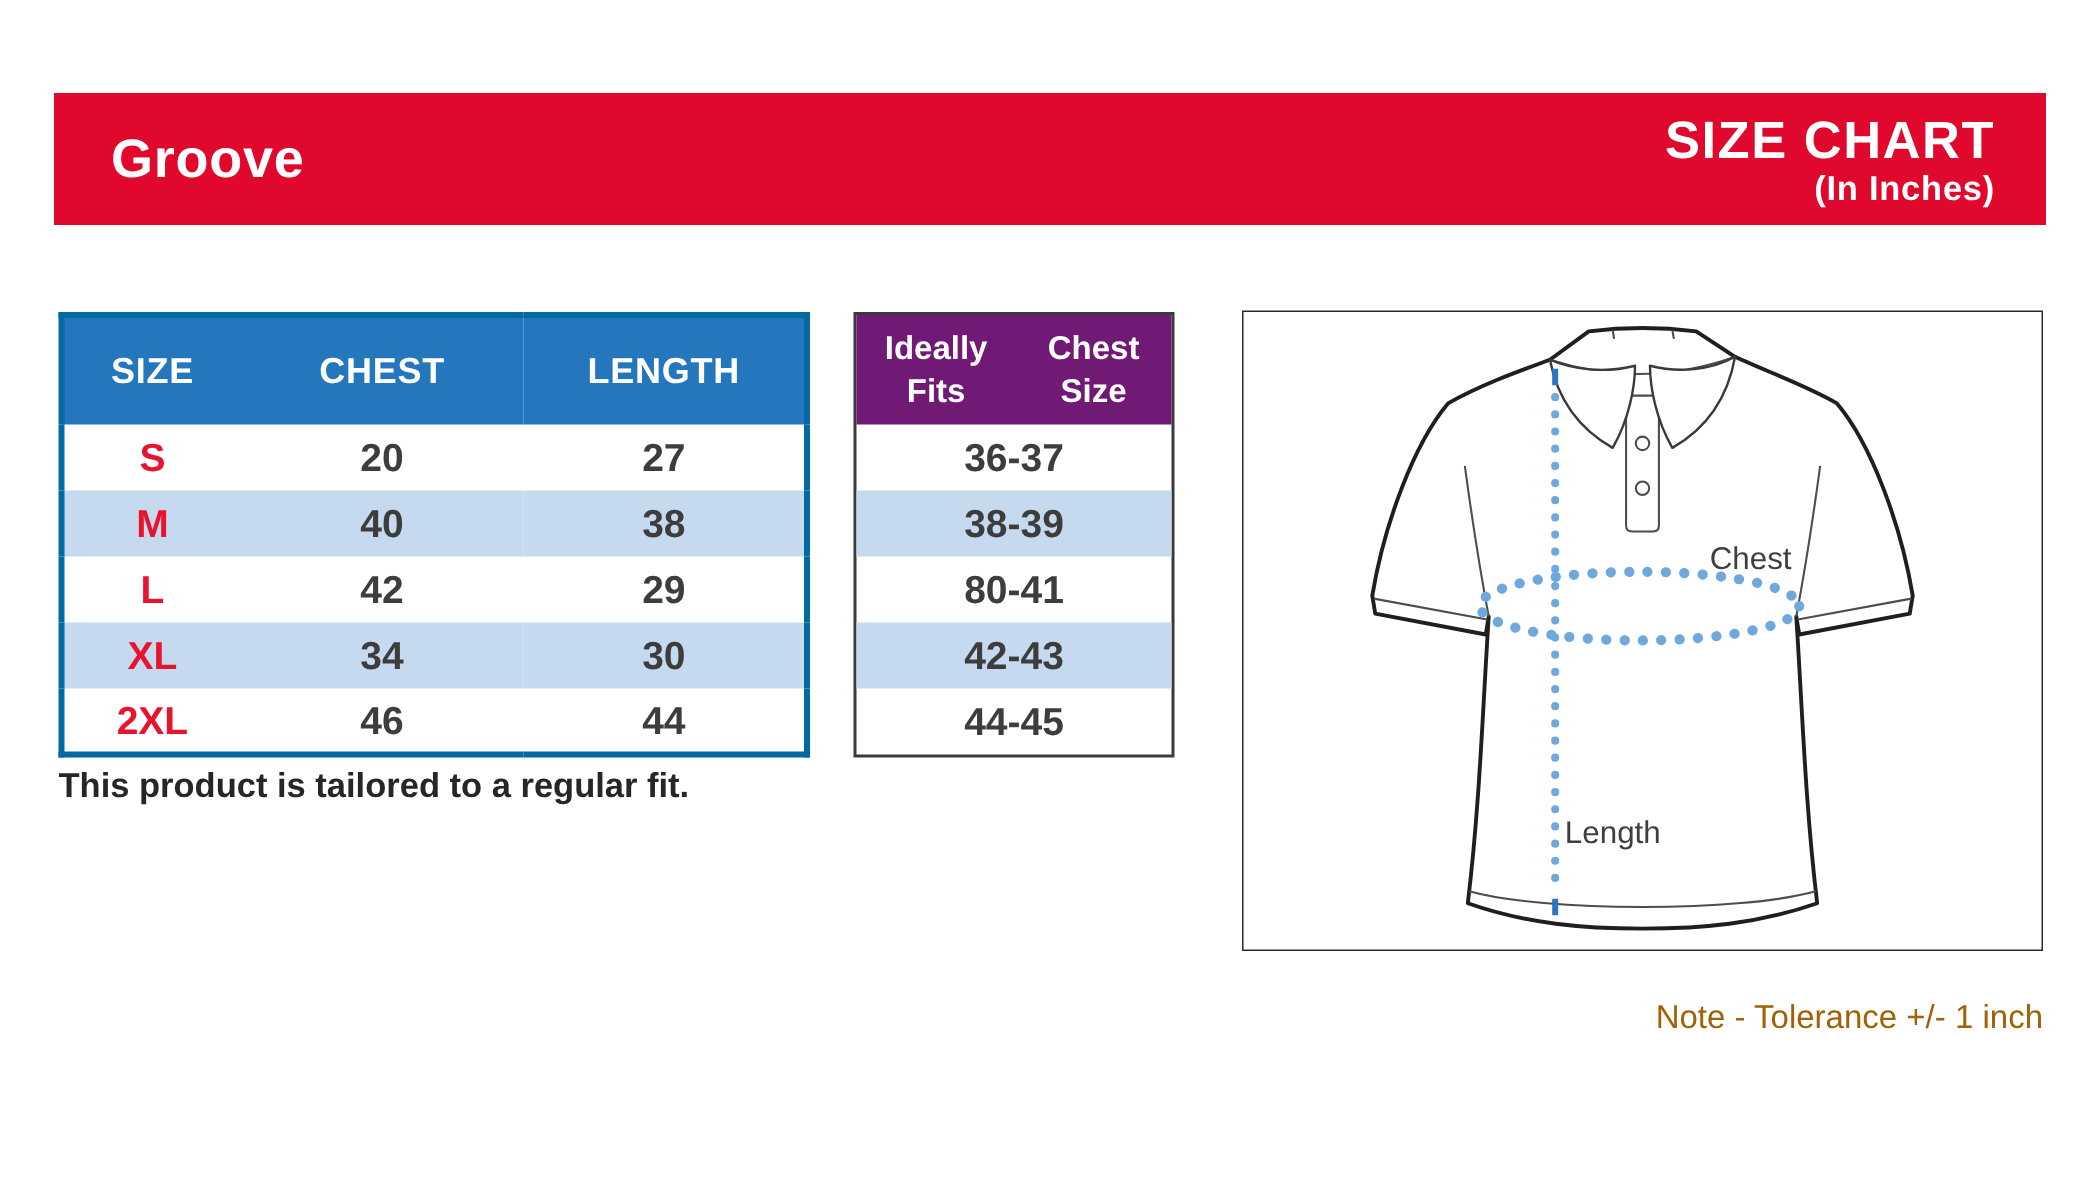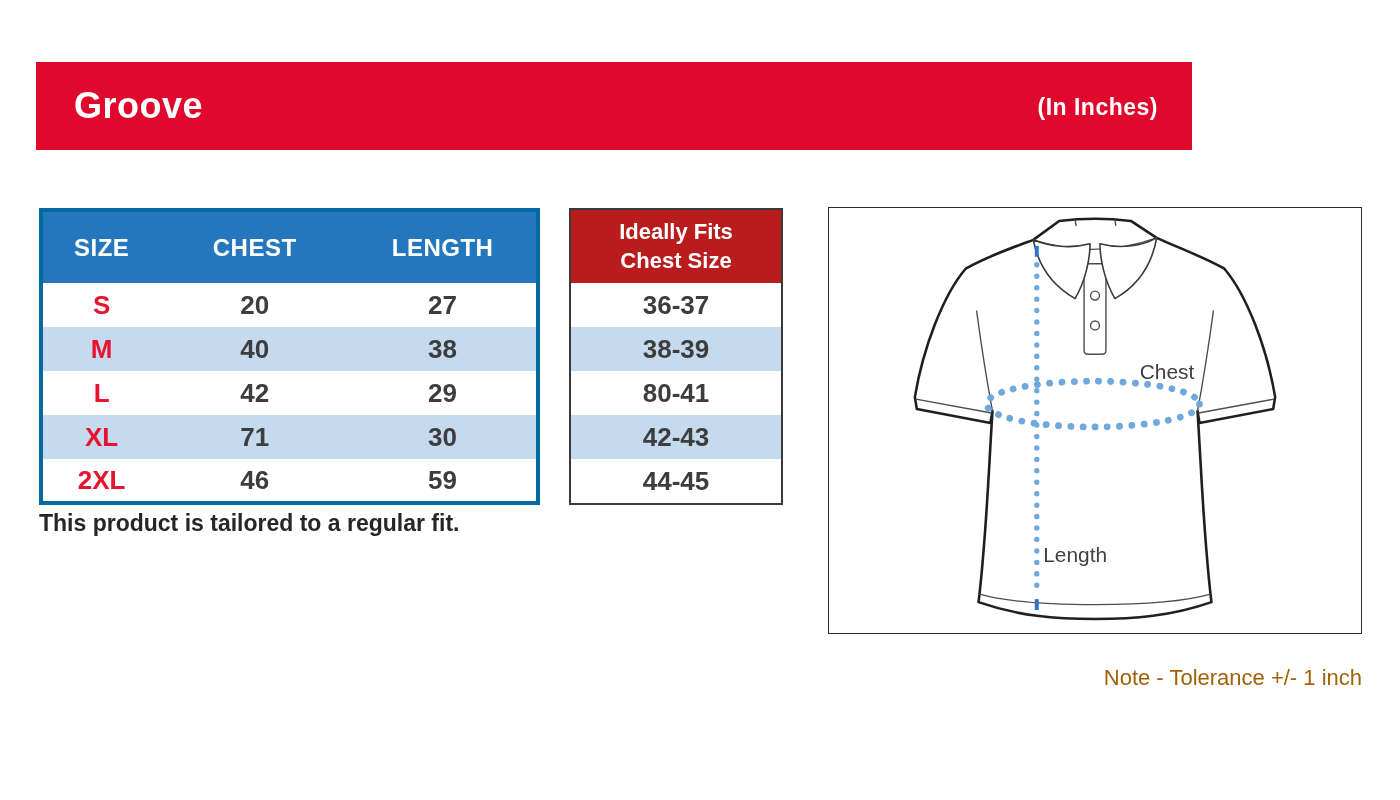--- a/index.html
+++ b/index.html
@@ -4,21 +4,21 @@
 <style>
   * { margin:0; padding:0; box-sizing:border-box; }
   html,body { background:#ffffff; }
   .page {
     position:relative; width:1400px; height:800px; overflow:hidden;
     background:#ffffff; font-family:"Liberation Sans", sans-serif;
   }
 
   
   .banner {
-    position:absolute; left:36px; top:62px; width:1156px; height:88px;
+    position:absolute; left:36px; top:62px; width:1328px; height:88px;
     background:#e1082d; color:#ffffff;
     display:flex; align-items:center; justify-content:space-between;
     padding:0 34px 0 38px;
   }
   .brand { font-size:36px; font-weight:bold; letter-spacing:0.5px; }
   .banner-right { text-align:right; line-height:1; }
   .banner-title { font-size:35px; font-weight:bold; letter-spacing:1px; }
   .banner-subtitle { font-size:23px; font-weight:bold; margin-top:3px; letter-spacing:0.5px; }
 
   
@@ -37,23 +37,23 @@
   }
   table.size-table tbody tr:nth-child(even) { background:#c5daee; }
   table.size-table td.size-cell { color:#e8142f; }
 
   
   .fit-table {
     position:absolute; left:569px; top:208px; width:214px;
     border:2px solid #3a3a3a; background:#ffffff;
   }
   .fit-header {
-    height:73px; background:#b91c1c; color:#ffffff;
-    display:flex; flex-direction:column; align-items:center; justify-content:center;
-    font-size:22px; font-weight:bold; line-height:1.3; text-align:right;
+    height:73px; background:#701a75; color:#ffffff;
+    display:flex; flex-direction:row; align-items:center; justify-content:center;
+    font-size:22px; font-weight:bold; line-height:1.3; text-align:center;
   }
   .fit-cell {
     height:44px; display:flex; align-items:center; justify-content:center;
     font-size:26px; font-weight:bold; color:#3d3d3d;
   }
   .fit-cell:nth-child(odd) { background:#c5daee; } 
 
   
   .fit-note {
     position:absolute; left:39px; top:510px;
@@ -73,20 +73,21 @@
   .measure-label { font-family:"Liberation Sans", sans-serif; font-size:21px; fill:#3f3f3f; }
 </style>
 </head>
 <body>
 
 <div class="page">
 
   <header class="banner">
     <div class="brand">Groove</div>
     <div class="banner-right">
+      <div class="banner-title">SIZE CHART</div>
       <div class="banner-subtitle">(In Inches)</div>
     </div>
   </header>
 
   <table class="size-table">
     <thead>
       <tr>
         <th style="width:24%">SIZE</th>
         <th style="width:38%">CHEST</th>
         <th style="width:38%">LENGTH</th>
@@ -103,27 +104,27 @@
         <td>40</td>
         <td>38</td>
       </tr>
       <tr>
         <td class="size-cell">L</td>
         <td>42</td>
         <td>29</td>
       </tr>
       <tr>
         <td class="size-cell">XL</td>
-        <td>71</td>
+        <td>34</td>
         <td>30</td>
       </tr>
       <tr>
         <td class="size-cell">2XL</td>
         <td>46</td>
-        <td>59</td>
+        <td>44</td>
       </tr>
     </tbody>
   </table>
 
   <div class="fit-table">
     <div class="fit-header">
       <span>Ideally Fits</span>
       <span>Chest Size</span>
     </div>
     <div class="fit-cell">36-37</div>

